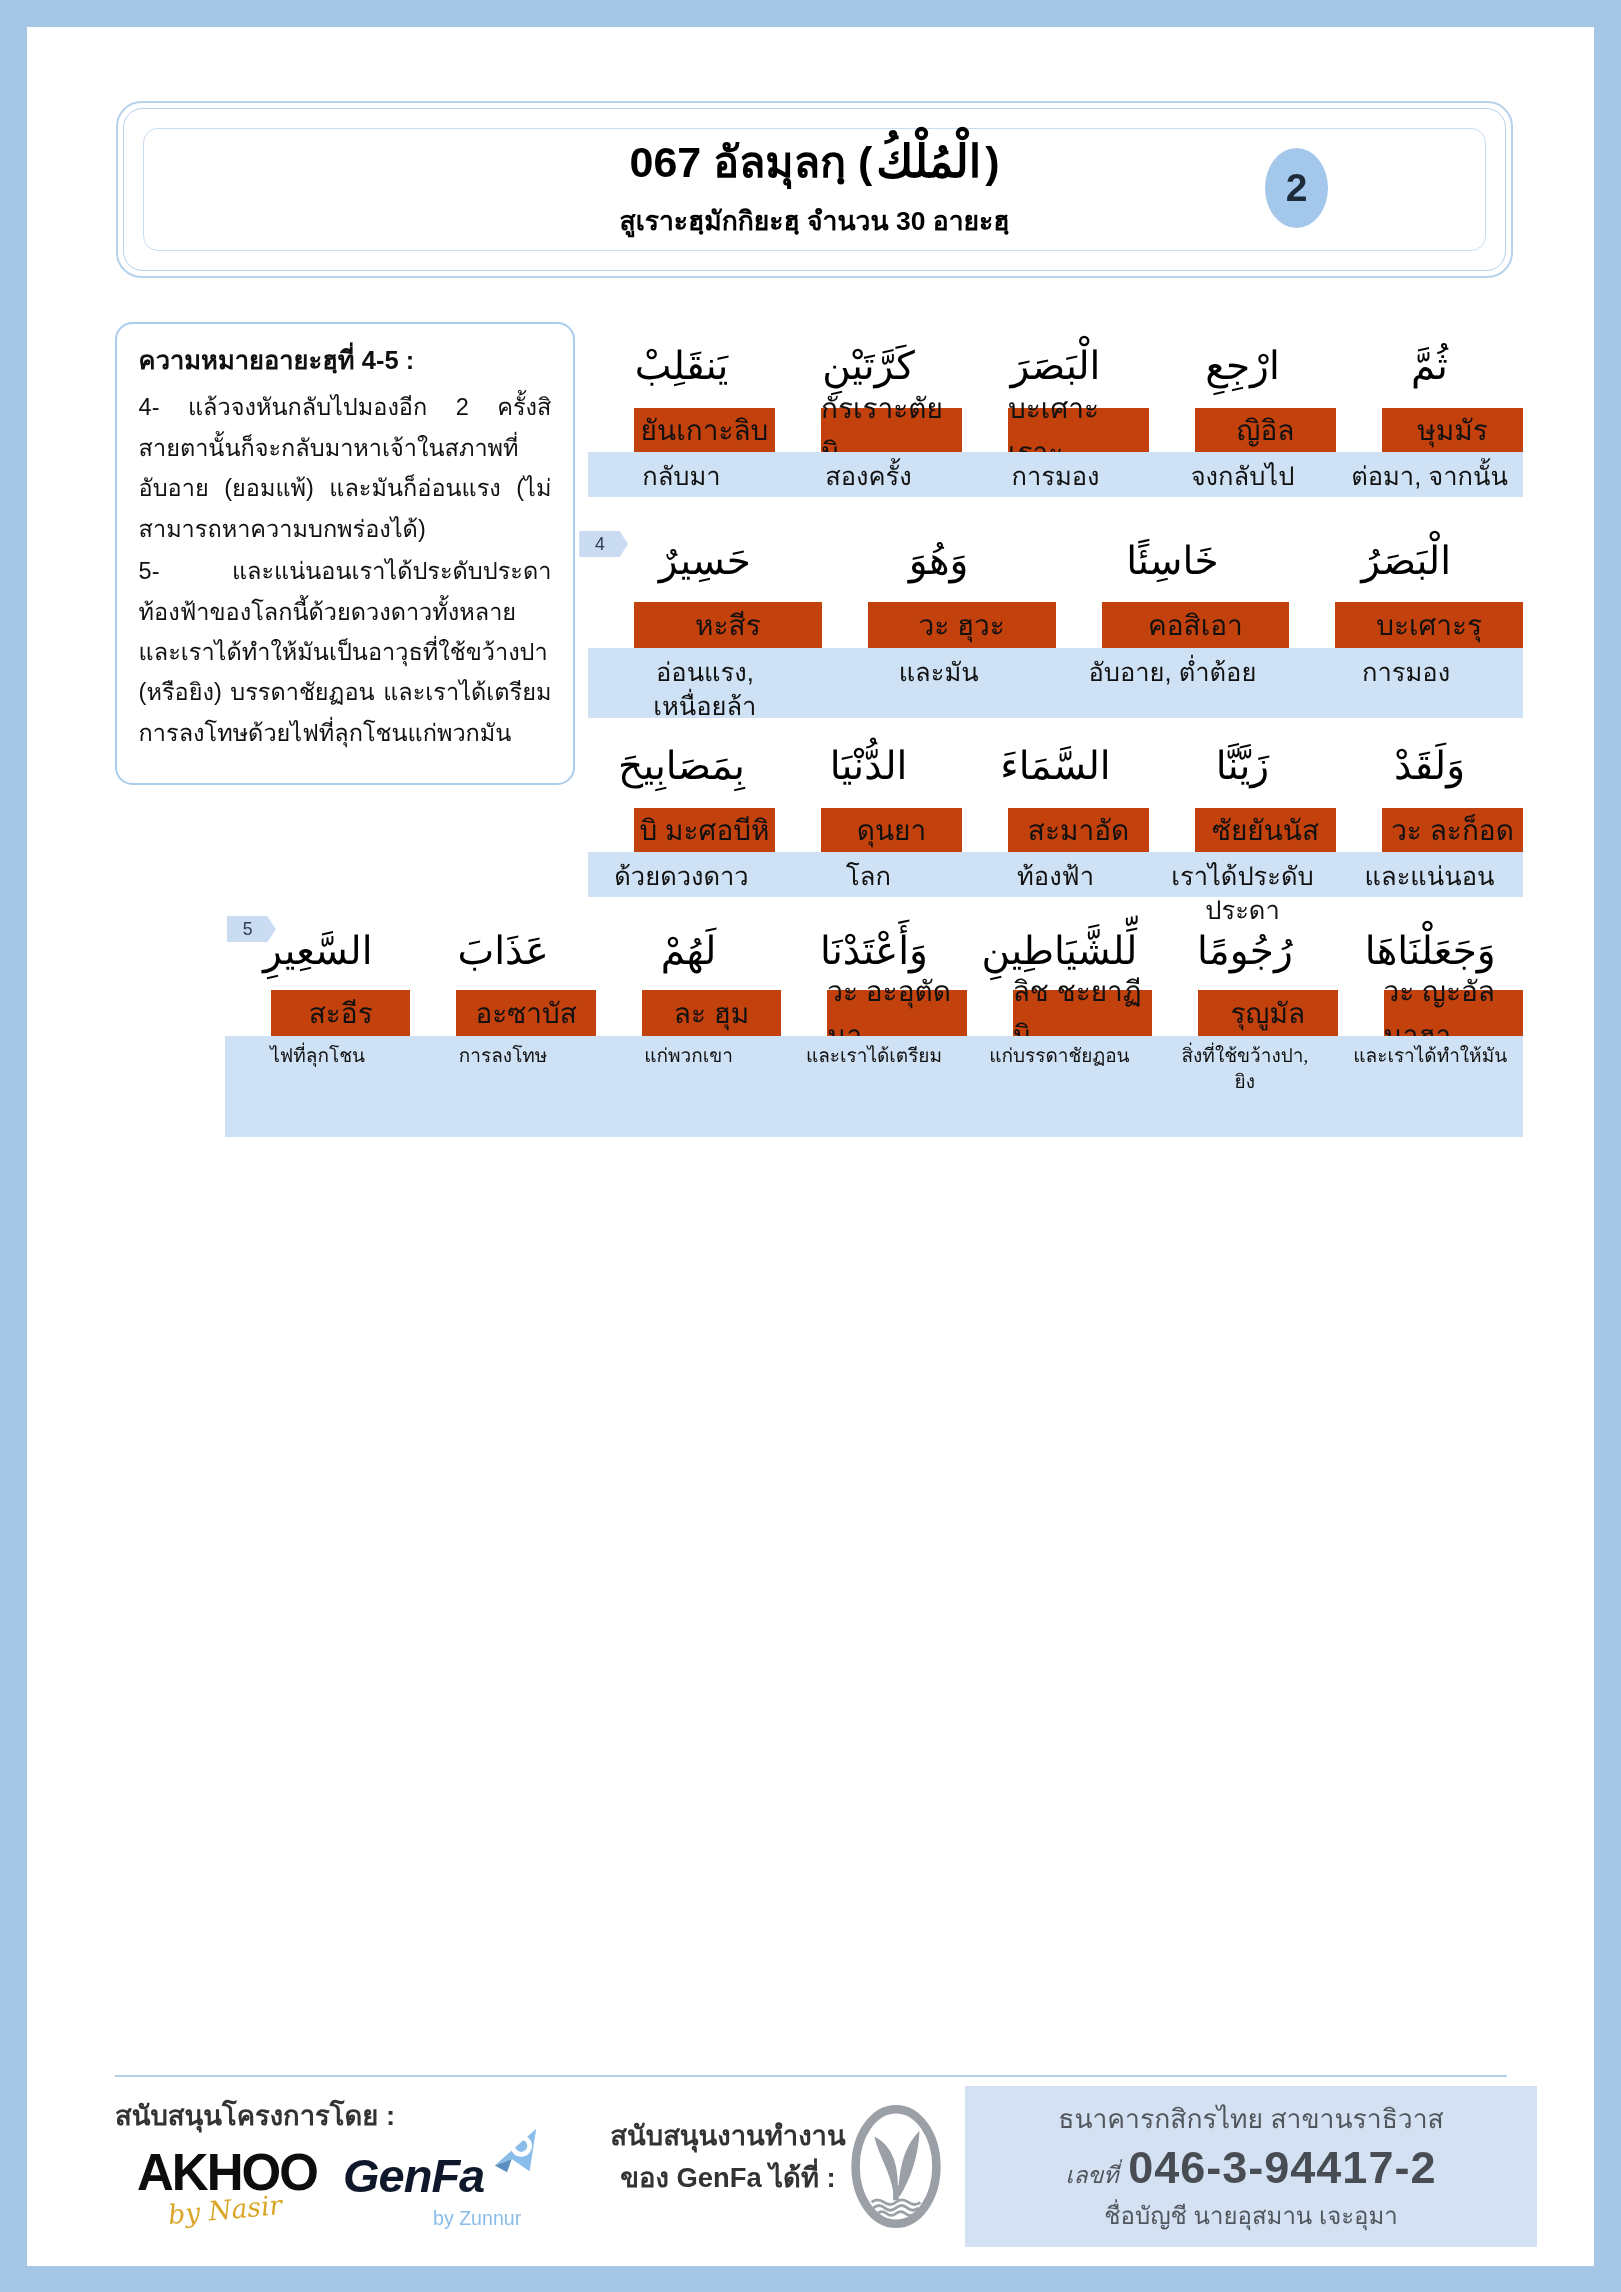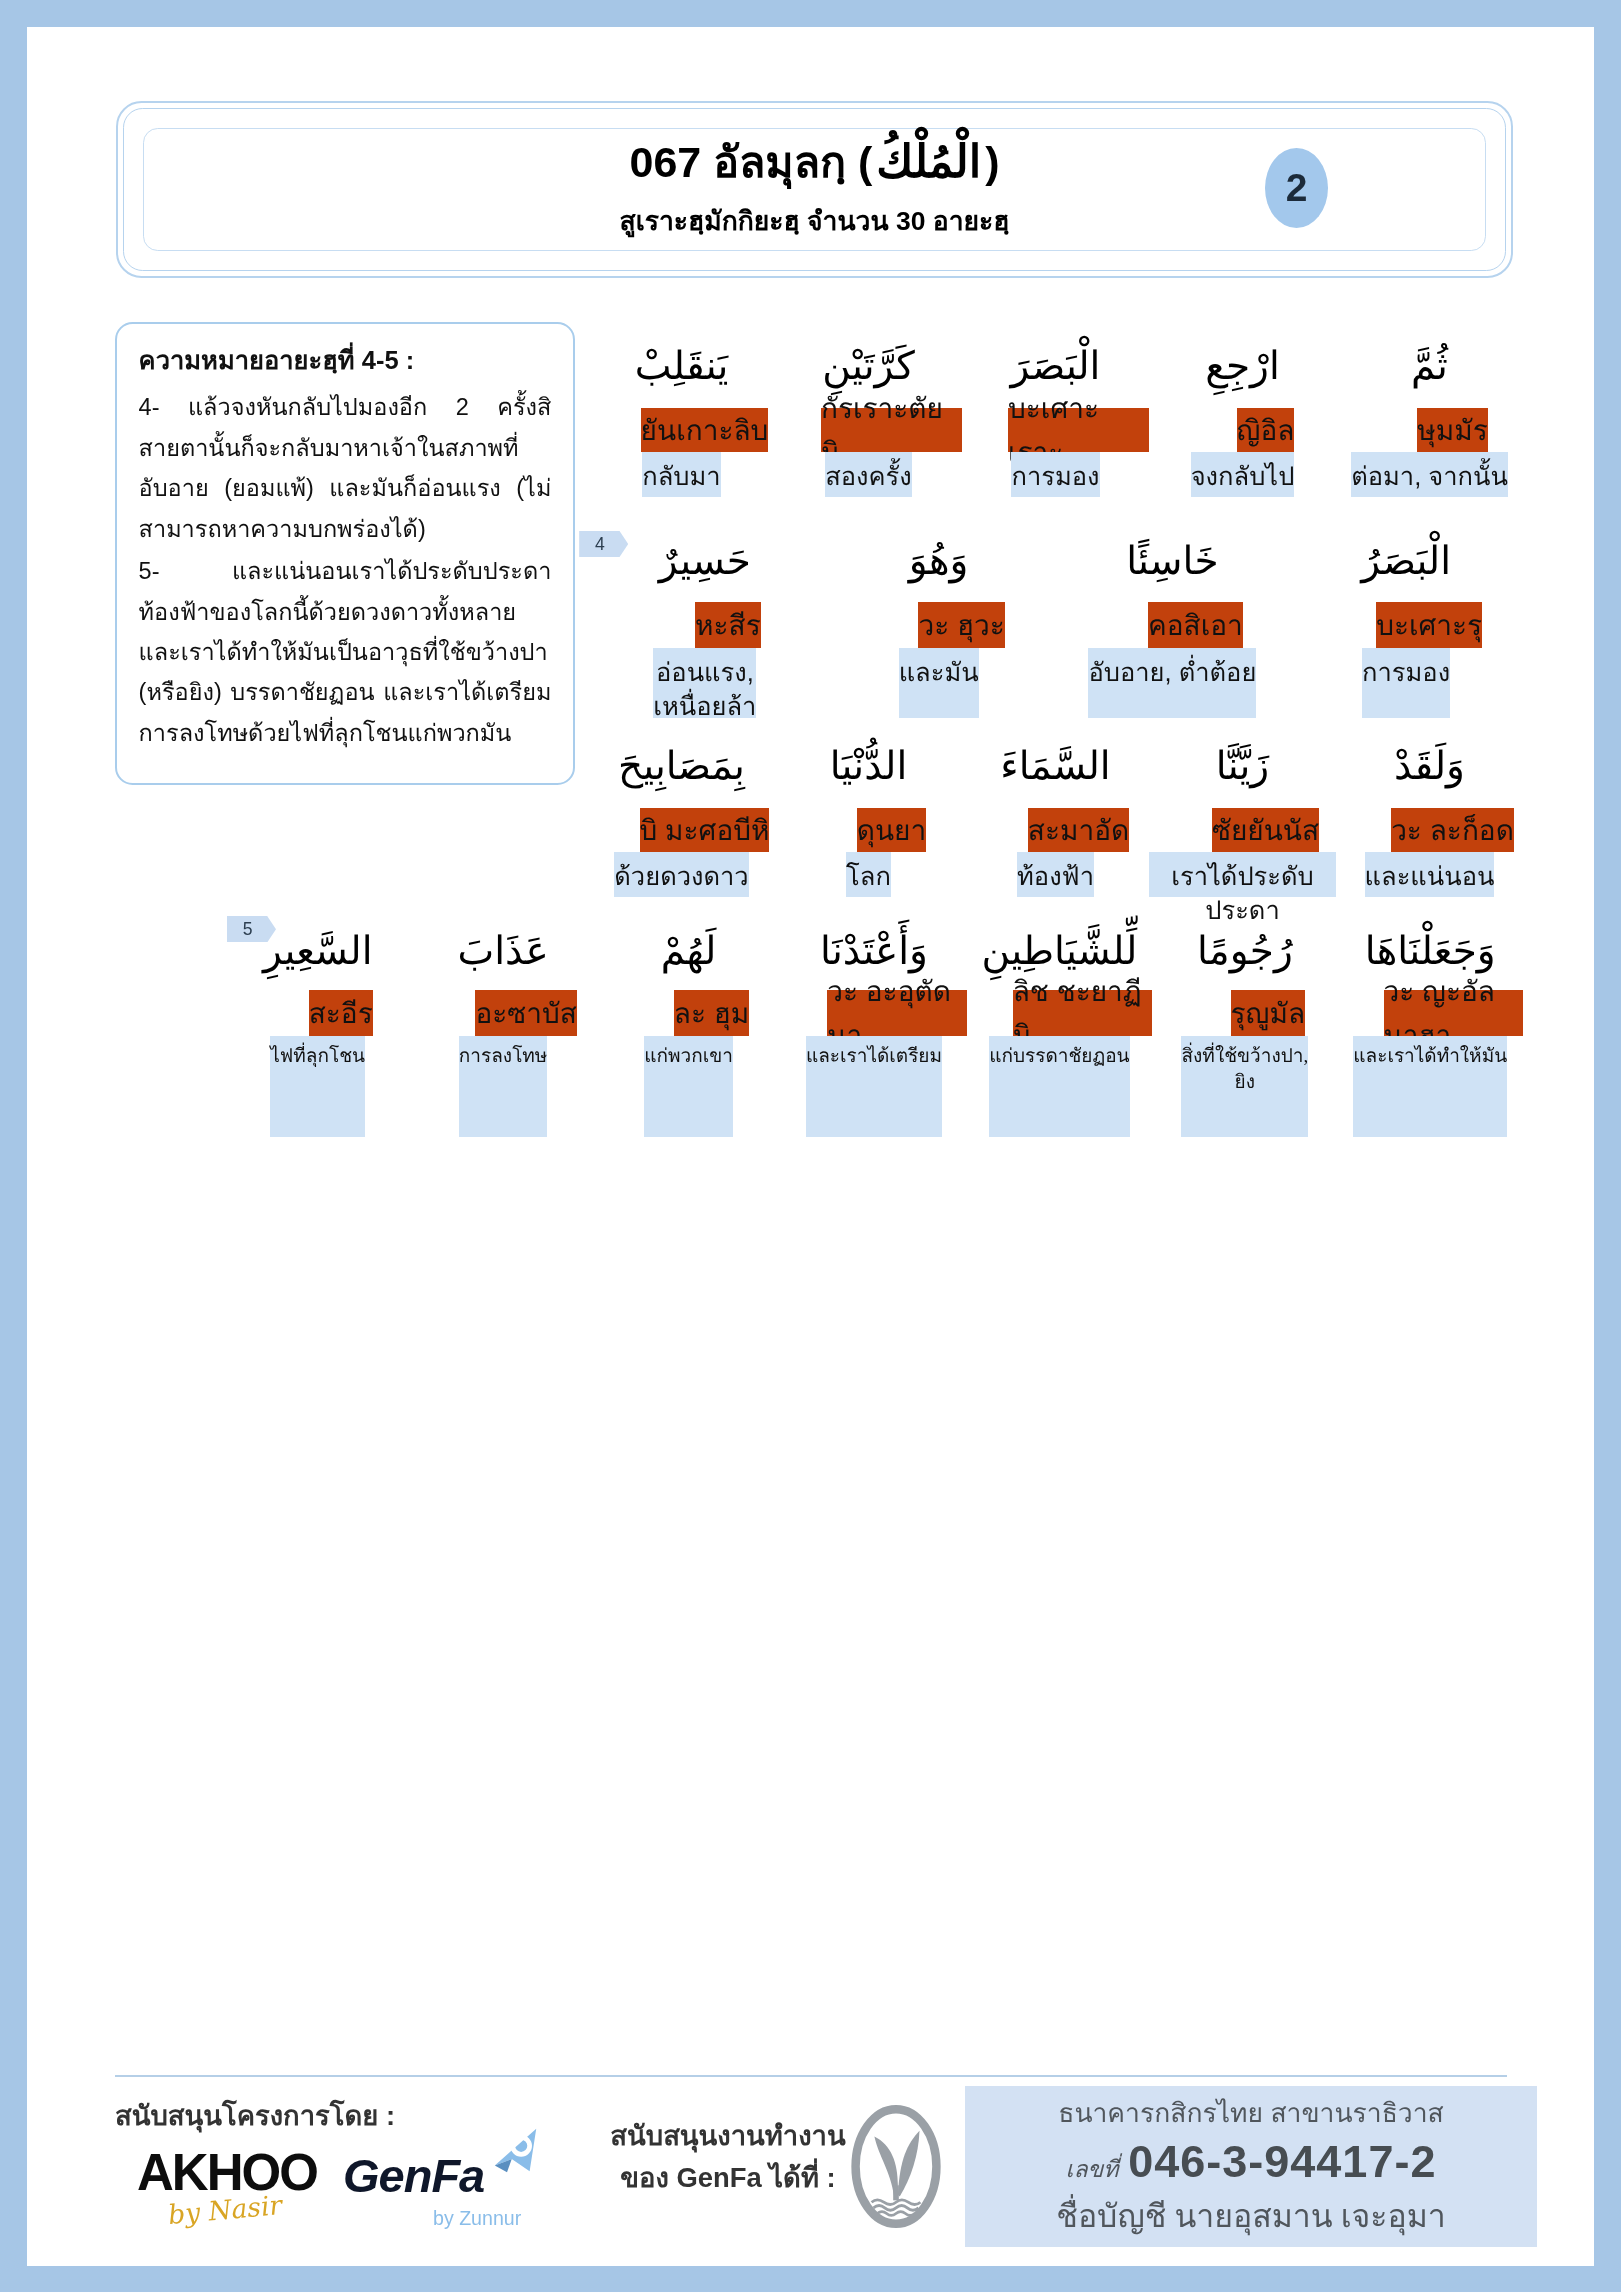--- a/index.html
+++ b/index.html
@@ -25,21 +25,21 @@
     border:2.9px solid #a9cdec;border-radius:17.6px;padding:15.7px 21.6px 9.8px 21.6px;}
   .meaning-heading{font-size:25.5px;font-weight:bold;margin-bottom:7.8px;}
   .meaning-para{font-size:23.5px;line-height:1.72;text-align:justify;margin:0 0 2px 0;}
 
   
   .word-row{position:absolute;display:flex;}
   #row0{left:588px;top:323px;width:935px;--arh:85px;--trh:44px;--mnh:45px;}
   #row1{left:588px;top:519px;width:935px;--arh:83px;--trh:46px;--mnh:70px;}
   #row2{left:588px;top:723px;width:935px;--arh:85px;--trh:44px;--mnh:45px;}
   #row3{left:225px;top:910px;width:1298px;--arh:80px;--trh:46px;--mnh:101px;}
-  .word-cell{flex:1;display:flex;flex-direction:column;min-width:0;align-items:center;}
+  .word-cell{flex:1;display:flex;flex-direction:column;min-width:0;}
   .arabic{height:var(--arh);display:flex;align-items:center;justify-content:center;
     direction:rtl;unicode-bidi:isolate;font-size:39px;color:#000;}
   .translit{height:var(--trh);background:#c2410c;display:flex;align-items:center;justify-content:center;
     font-size:28px;color:#111;margin-left:46px;}
   .meaning{height:var(--mnh);background:#cfe2f5;text-align:center;font-size:25.5px;color:#111;
     padding-top:6.9px;box-sizing:border-box;white-space:pre-line;line-height:1.35;}
   #row3 .meaning{font-size:19px;font-family:Liberation Serif, serif;}
   .ayah-badge{position:absolute;left:-8.8px;top:11.8px;width:49px;height:26.5px;background:#c9dcf2;
     clip-path:polygon(0 0,82% 0,100% 50%,82% 100%,0 100%);
     display:flex;align-items:center;justify-content:center;padding-right:7.8px;box-sizing:border-box;
@@ -59,21 +59,21 @@
   .genfa-plane{position:absolute;left:144px;top:-21.6px;width:57px;height:49px;}
   .support-text{position:absolute;left:586px;top:2115px;width:284px;text-align:center;
     font-size:27.4px;font-weight:bold;color:#333;line-height:1.55;}
   .bank-logo{position:absolute;left:849px;top:2102px;width:94px;height:129px;}
   .bank-box{position:absolute;left:965px;top:2086px;width:572px;height:161px;background:#d3e1f3;
     display:flex;flex-direction:column;align-items:center;justify-content:center;gap:2px;color:#50565c;}
   .bank-line1{font-size:26.5px;}
   .bank-line2{display:flex;align-items:baseline;gap:9.8px;}
   .bank-acc-label{font-size:23px;font-style:italic;}
   .bank-acc-number{font-size:45px;font-weight:bold;color:#474d52;letter-spacing:1px;}
-  .bank-line3{font-size:32px;font-family:Liberation Serif, serif;}
+  .bank-line3{font-size:24px;}
 </style>
 </head>
 <body>
 
 <div class="page">
   <div class="border-frame"></div>
 
   <div class="header-frame">
     <div class="frame-mid">
       <div class="frame-in">

